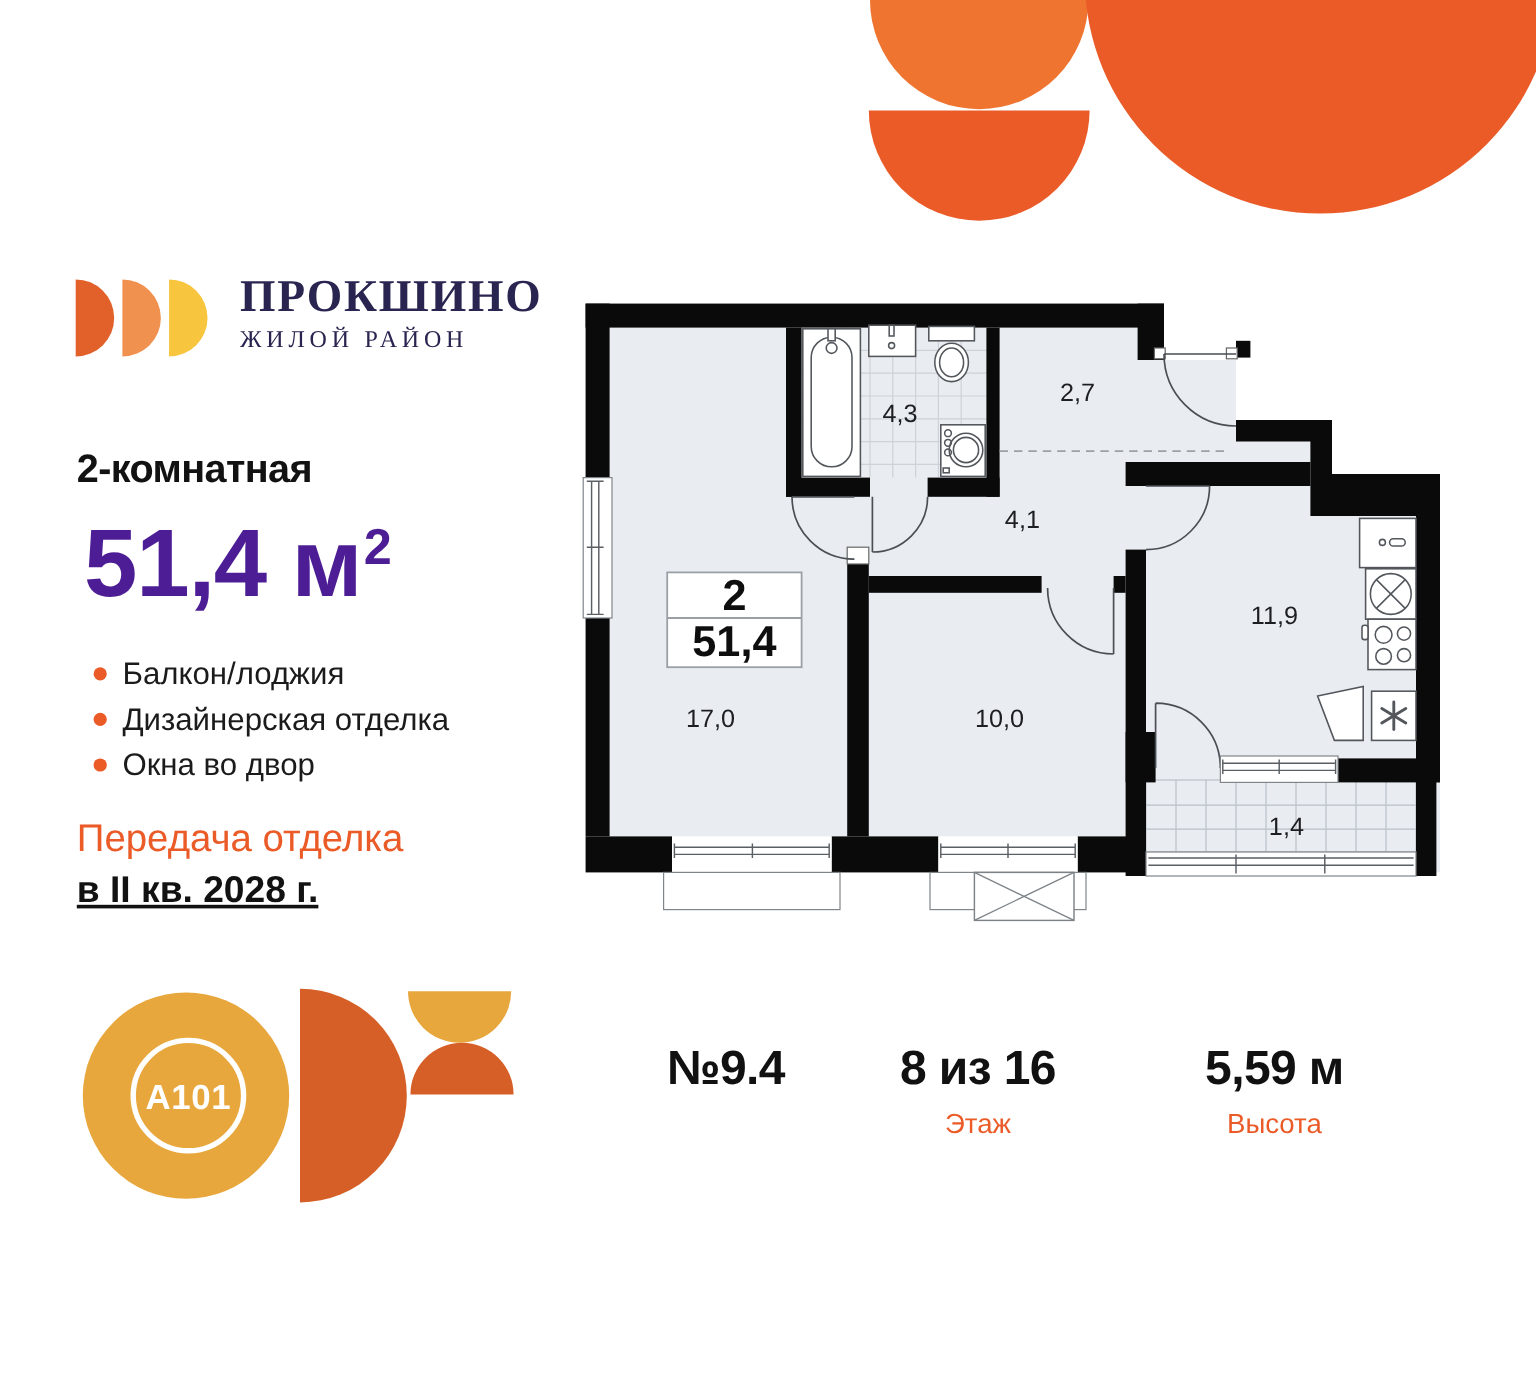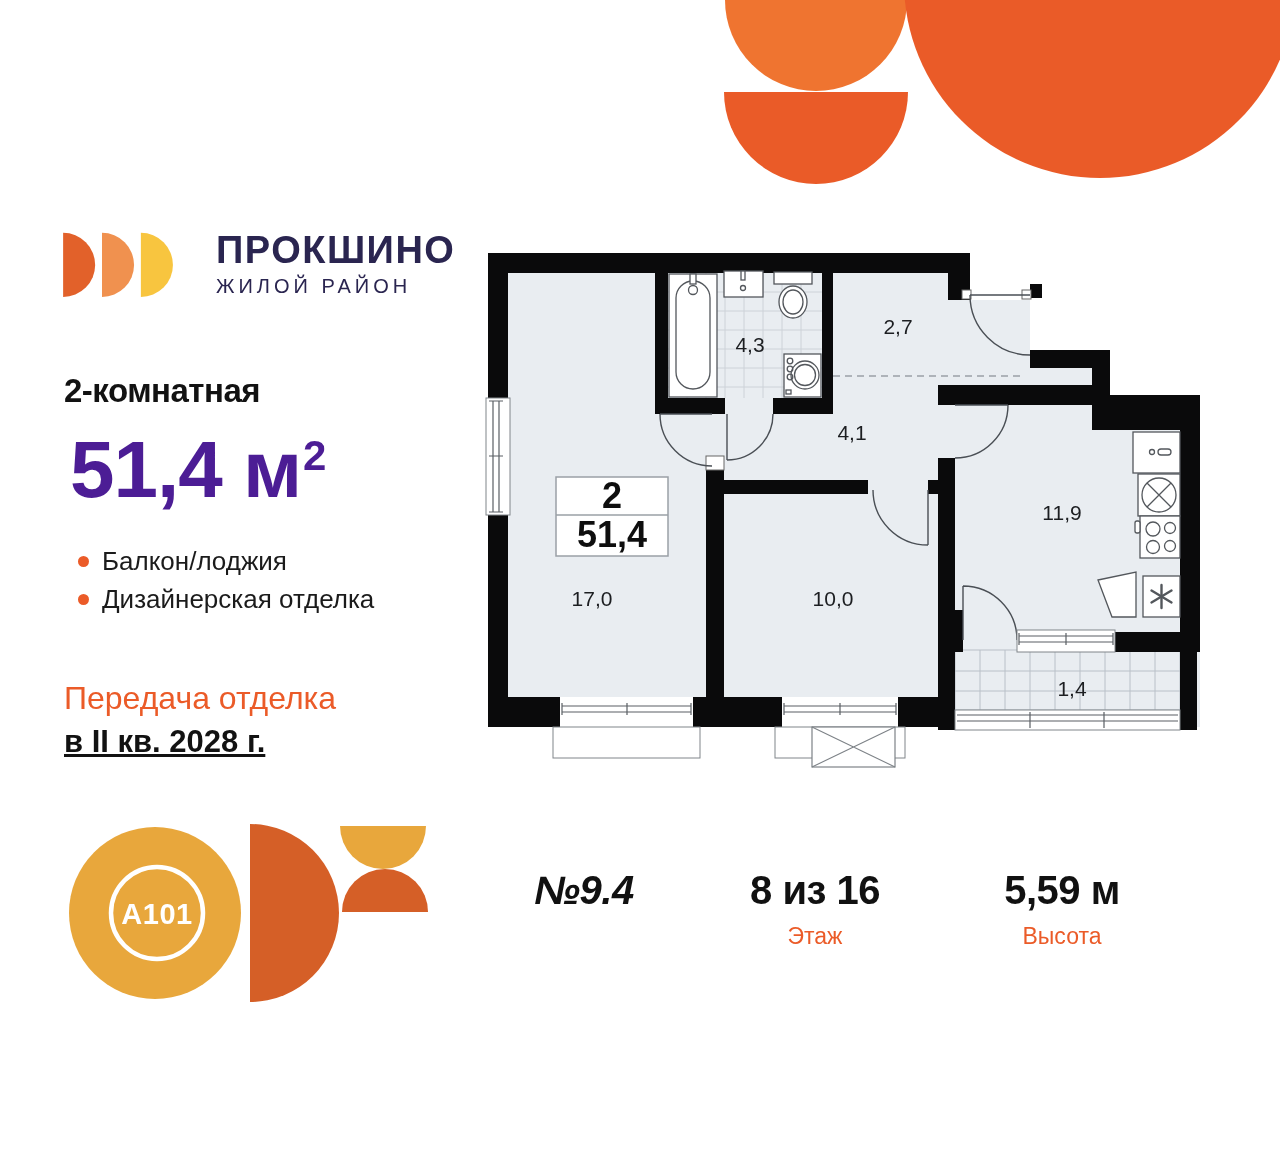--- a/index.html
+++ b/index.html
@@ -8,21 +8,21 @@
     background:#ffffff;
     font-family:"Liberation Sans","DejaVu Sans",sans-serif;
     color:#141414;
   }
   .abs{position:absolute;}
 
   
   #deco-top-right{top:0;right:0;width:600px;height:200px;}
 
   
-  #brand{top:228px;left:58px;display:flex;align-items:flex-end;gap:36px;}
+  #brand{top:228px;left:58px;display:flex;align-items:flex-start;gap:20px;font-family:Liberation Serif, serif;}
   #brand .discs{width:122px;height:70px;}
   #brand .brand-text{display:flex;flex-direction:column;}
   #brand .brand-name{
     font-size:38px;font-weight:bold;color:#2A2550;letter-spacing:1.5px;line-height:1.0;
   }
   #brand .brand-tagline{
     font-size:20px;color:#2A2550;letter-spacing:4px;margin-top:6px;font-weight:500;
   }
 
   
@@ -41,21 +41,21 @@
   #handover-1{left:64px;top:680px;font-size:32px;color:#EB5B28;}
   #handover-2{left:64px;top:724px;font-size:31px;font-weight:bold;color:#121212;text-decoration:underline;}
 
   
   #developer-logo{left:40px;top:810px;width:420px;height:230px;}
 
   
   .stat{top:868px;width:240px;text-align:center;}
   .stat .stat-value{font-size:40px;font-weight:bold;color:#111;letter-spacing:-0.5px;}
   .stat .stat-label{font-size:23px;color:#EB5B28;margin-top:10px;}
-  #stat-korpus{left:464px;font-style:italic;}
+  #stat-korpus{left:485px;}
   #stat-etazh{left:695px;}
   #stat-vysota{left:942px;}
 
   
   #floorplan{left:480px;top:240px;width:720px;height:540px;}
   .wall{fill:#0a0a0b;}
   .fixture{fill:#ffffff;stroke:#53575c;stroke-width:1.3;}
   .fixline{fill:none;stroke:#53575c;stroke-width:1.3;}
   .doorarc{fill:none;stroke:#4a4f55;stroke-width:1.4;}
   .tile{stroke:#cdd2d8;stroke-width:1;}
@@ -85,20 +85,21 @@
     <div class="brand-tagline">ЖИЛОЙ РАЙОН</div>
   </div>
 </div>
 
 <div id="headline" class="abs">2-комнатная</div>
 <div id="area-line" class="abs"><span>51,4 м</span><sup>2</sup></div>
 
 <ul id="features" class="abs">
   <li>Балкон/лоджия</li>
   <li>Дизайнерская отделка</li>
+  <li>Окна во двор</li>
 </ul>
 
 <div id="handover-1" class="abs">Передача отделка</div>
 <div id="handover-2" class="abs">в II кв. 2028 г.</div>
 
 <svg id="developer-logo" class="abs" viewBox="40 810 420 230">
   <circle cx="155" cy="913" r="86" fill="#E8A73C"></circle>
   <circle cx="157" cy="913" r="46" fill="none" stroke="#ffffff" stroke-width="4.5"></circle>
   <text x="157" y="924" text-anchor="middle" font-size="29" font-weight="bold" fill="#ffffff" letter-spacing="0.5">A101</text>
   <path d="M 250,824 A 89,89 0 0 1 250,1002 Z" fill="#D55F27"></path>

